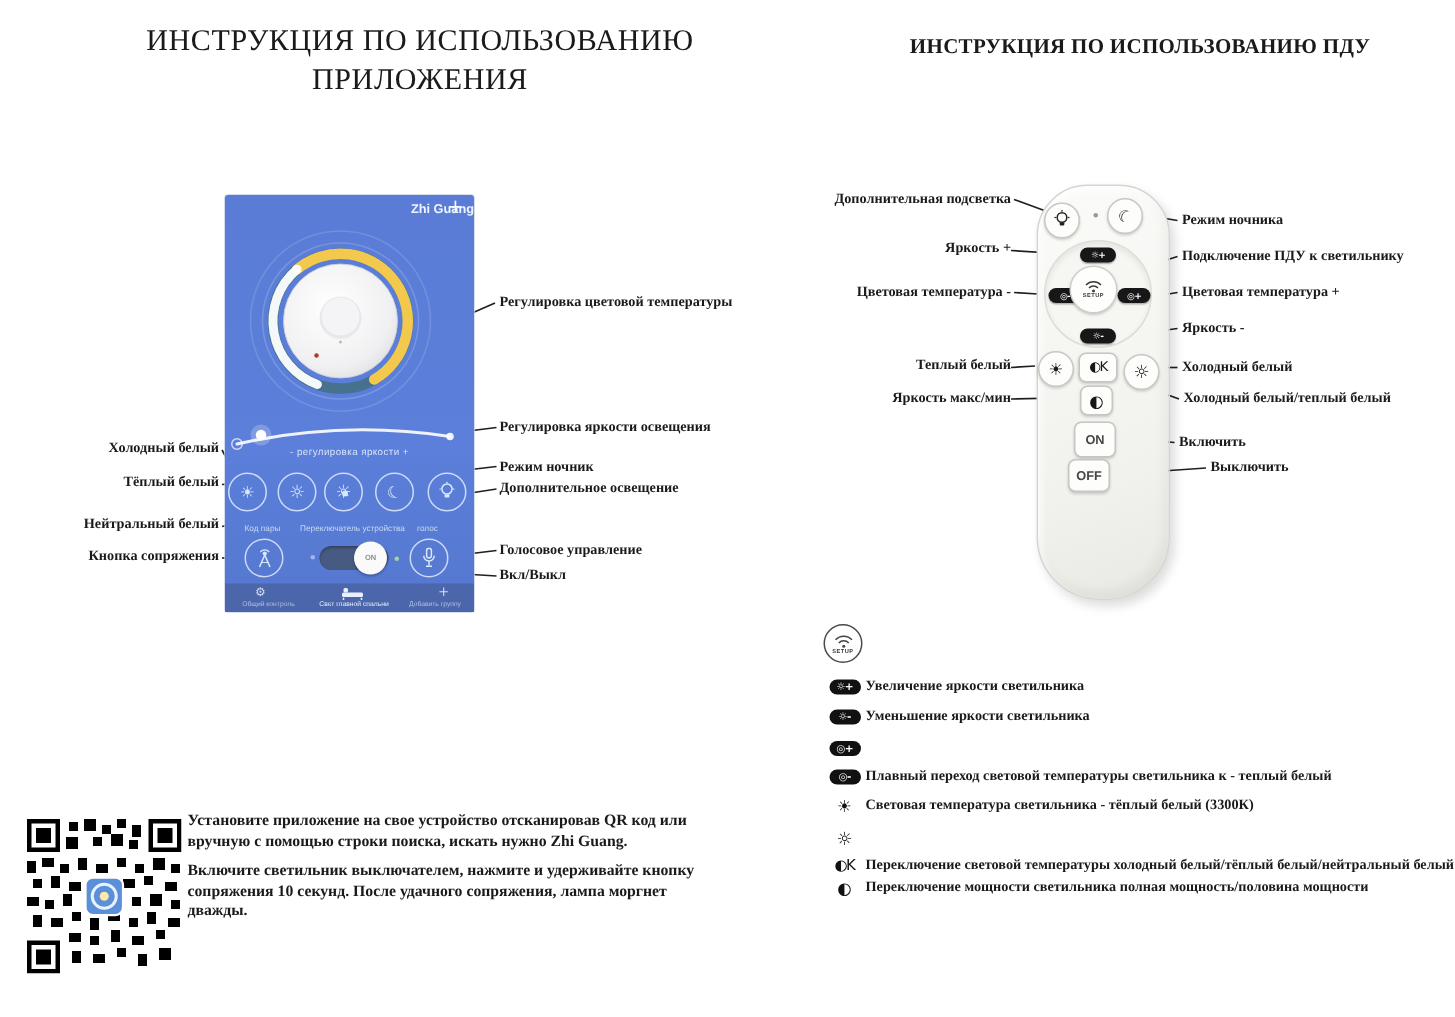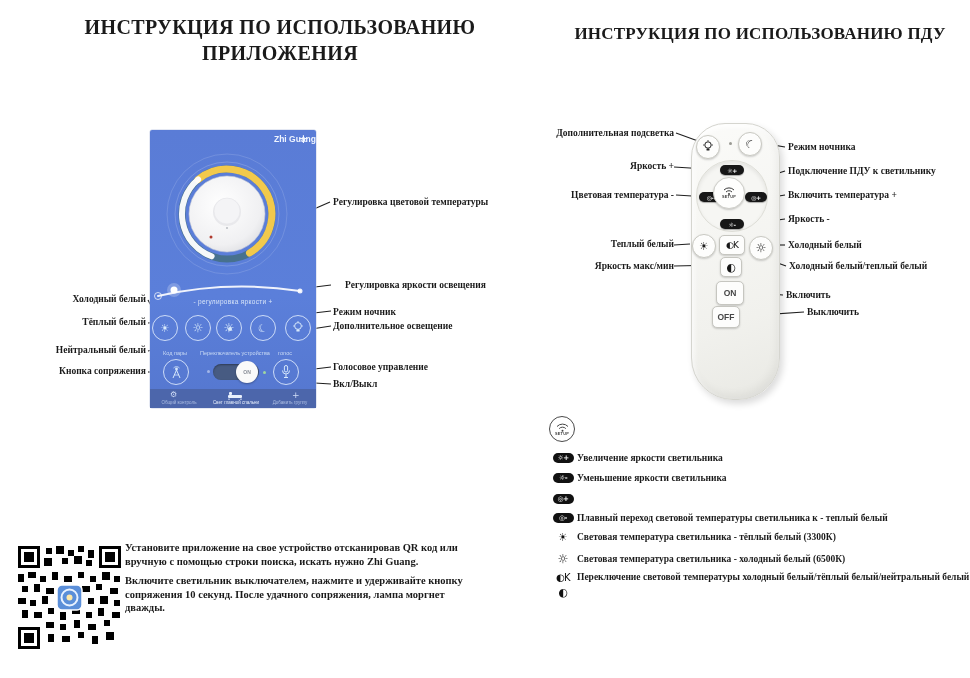--- a/index.html
+++ b/index.html
@@ -1,23 +1,23 @@
 <!DOCTYPE html>
 <html><head>
 <meta charset="utf-8">
 <style>
   html,body{margin:0;padding:0;background:#fff;}
   .page{position:relative;width:970px;height:678px;background:#ffffff;overflow:hidden;
         font-family:"Liberation Serif",serif;color:#1a1a1a;}
   .lines{position:absolute;left:0;top:0;width:970px;height:678px;pointer-events:none;}
   .lines line{stroke:#1f1f1f;stroke-width:1.1;}
   h1.title-left{position:absolute;left:75px;top:14px;width:410px;margin:0;text-align:center;
-        font-size:20px;line-height:1.3;letter-spacing:.4px;font-weight:700;}
+        font-size:20px;line-height:1.3;letter-spacing:.4px;font-weight:400;}
   h2.title-right{position:absolute;left:555px;top:24px;width:410px;margin:0;text-align:center;
-        font-size:17px;font-weight:700;letter-spacing:.2px;}
+        font-size:14px;font-weight:700;letter-spacing:.2px;}
   .label{position:absolute;font-size:9.5px;font-weight:600;white-space:nowrap;line-height:11px;}
   .label.r{text-align:right;}
   
   .app{position:absolute;left:150px;top:130px;width:166px;height:278px;
        background:linear-gradient(180deg,#5a7cd6 0%,#5b7fda 60%,#5577cf 100%);
        border-radius:2px;box-shadow:0 0 0 .5px #c9d2e8;}
   .app-header{position:absolute;left:0;top:0;width:100%;height:18px;}
   .app-title{position:absolute;left:0;top:4px;width:100%;text-align:right;
        font:700 8.5px "Liberation Sans",sans-serif;color:#eef4ff;}
   .app-plus{position:absolute;right:7px;top:1px;font:400 13px "DejaVu Sans",sans-serif;color:#f2f7ff;}
@@ -209,21 +209,21 @@
         <line x1="13" y1="6.5" x2="13" y2="8" stroke="#e9f0fc" stroke-width="1"></line>
       </svg>
       <span class="nav-ic" style="left:142px;font-size:9px;">+</span>
       <span class="nav-lb" style="left:0;width:58px;">Общий контроль</span>
       <span class="nav-lb" style="left:46px;width:80px;color:#e6eefc;">Свет главной спальни</span>
       <span class="nav-lb" style="left:114px;width:52px;">Добавить группу</span>
     </div>
   </div>
 
   <span class="label" style="left:333px;top:197px;">Регулировка цветовой температуры</span>
-  <span class="label" style="left:333px;top:280px;margin-left:12px;">Регулировка яркости освещения</span>
+  <span class="label" style="left:333px;top:280px;">Регулировка яркости освещения</span>
   <span class="label" style="left:333px;top:307px;">Режим ночник</span>
   <span class="label" style="left:333px;top:321px;">Дополнительное освещение</span>
   <span class="label" style="left:333px;top:362px;">Голосовое управление</span>
   <span class="label" style="left:333px;top:379px;">Вкл/Выкл</span>
   <span class="label r" style="right:824px;top:294px;">Холодный белый</span>
   <span class="label r" style="right:824px;top:317px;">Тёплый белый</span>
   <span class="label r" style="right:824px;top:345px;">Нейтральный белый</span>
   <span class="label r" style="right:824px;top:366px;">Кнопка сопряжения</span>
 
   <div class="qr">
@@ -364,21 +364,21 @@
     </div>
   </div>
 
   <span class="label r" style="right:296px;top:128px;">Дополнительная подсветка</span>
   <span class="label r" style="right:296px;top:161px;">Яркость +</span>
   <span class="label r" style="right:296px;top:190px;">Цветовая температура -</span>
   <span class="label r" style="right:296px;top:239px;">Теплый белый</span>
   <span class="label r" style="right:296px;top:261px;">Яркость макс/мин</span>
   <span class="label" style="left:788px;top:142px;">Режим ночника</span>
   <span class="label" style="left:788px;top:166px;">Подключение ПДУ к светильнику</span>
-  <span class="label" style="left:788px;top:190px;">Включить температура +</span>
+  <span class="label" style="left:788px;top:190px;">Цветовая температура +</span>
   <span class="label" style="left:788px;top:214px;">Яркость -</span>
   <span class="label" style="left:788px;top:240px;">Холодный белый</span>
   <span class="label" style="left:789px;top:261px;">Холодный белый/теплый белый</span>
   <span class="label" style="left:786px;top:290px;">Включить</span>
   <span class="label" style="left:807px;top:307px;text-align:center;">Выключить</span>
 
   <div class="setup-icon">
     <svg width="13" height="9" viewBox="0 0 13 9">
       <path d="M1 3.5 A7.5 7.5 0 0 1 12 3.5" fill="none" stroke="#444" stroke-width="1"></path>
       <path d="M3.2 5.6 A4.5 4.5 0 0 1 9.8 5.6" fill="none" stroke="#444" stroke-width="1"></path>
@@ -413,27 +413,27 @@
   <div class="legend-row" style="top:530px;">
     <span class="legend-ic">
         <span class="li-glyph" style="font-size:11px;">☀</span>
       </span>
     <span class="legend-tx">Световая температура светильника - тёплый белый (3300К)</span>
   </div>
   <div class="legend-row" style="top:552px;">
     <span class="legend-ic">
         <span class="li-glyph" style="font-size:12px;">☼</span>
       </span>
-    <span class="legend-tx">Световая температура светильника - холодный белый (6500К)</span>
   </div>
   <div class="legend-row" style="top:570px;">
     <span class="legend-ic">
         <span class="li-glyph" style="font-size:10px;letter-spacing:-1px;">◐K</span>
       </span>
     <span class="legend-tx">Переключение световой температуры холодный белый/тёплый белый/нейтральный белый</span>
   </div>
   <div class="legend-row" style="top:585px;">
     <span class="legend-ic">
         <span class="li-glyph" style="font-size:11px;">◐</span>
       </span>
+    <span class="legend-tx">Переключение мощности светильника полная мощность/половина мощности</span>
   </div>
 
 </div>
 
 </body></html>

